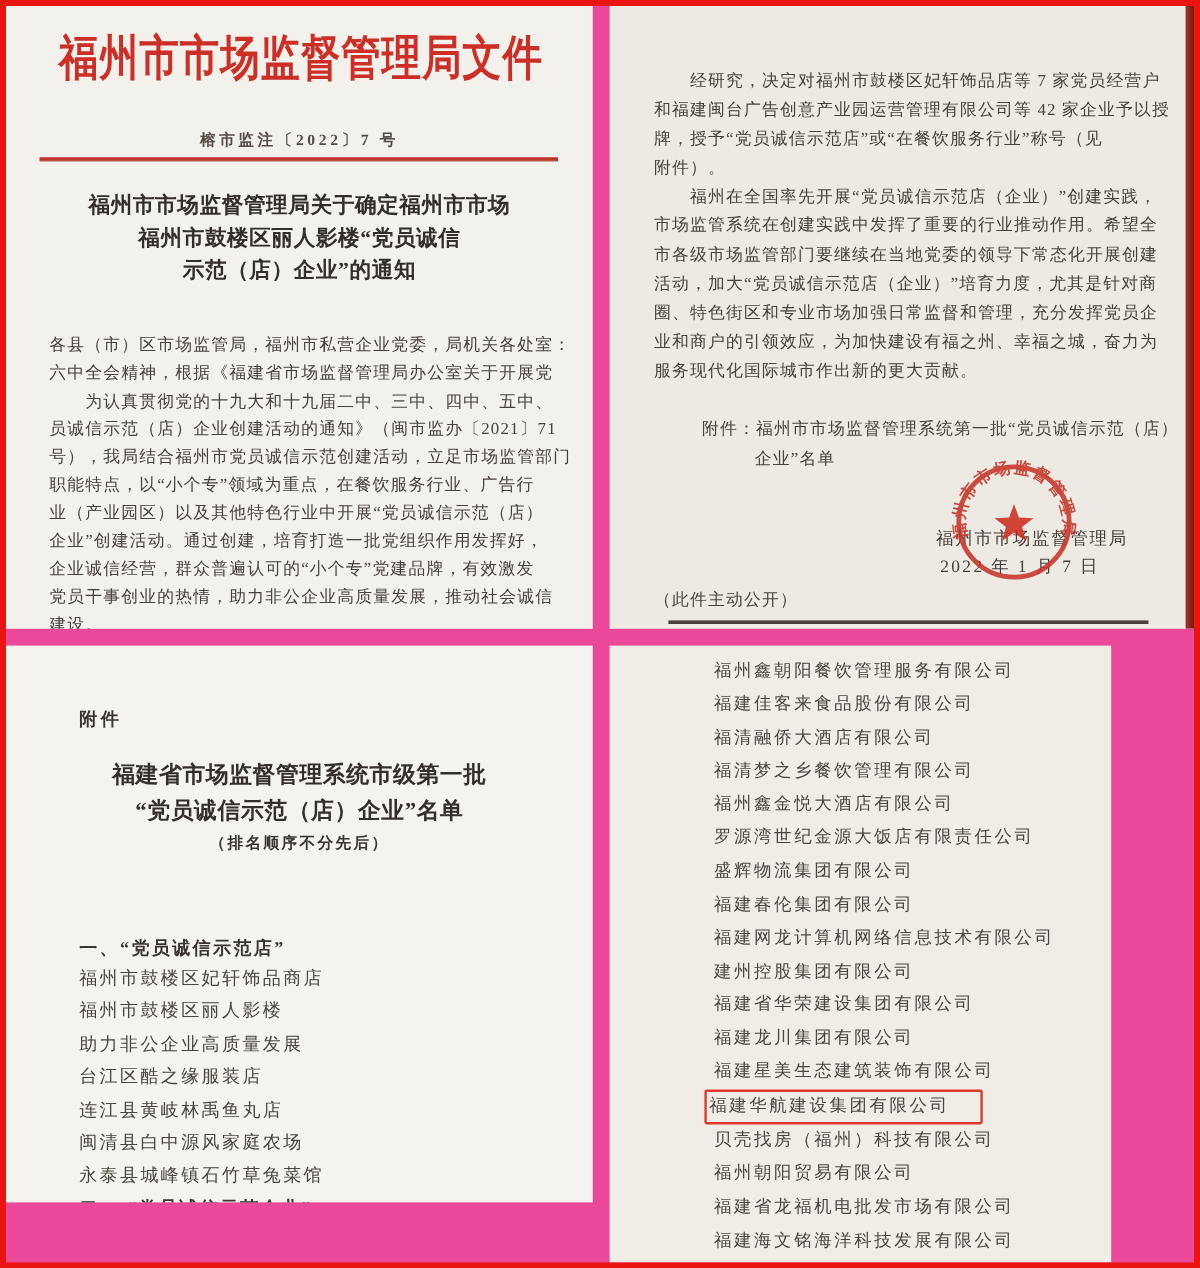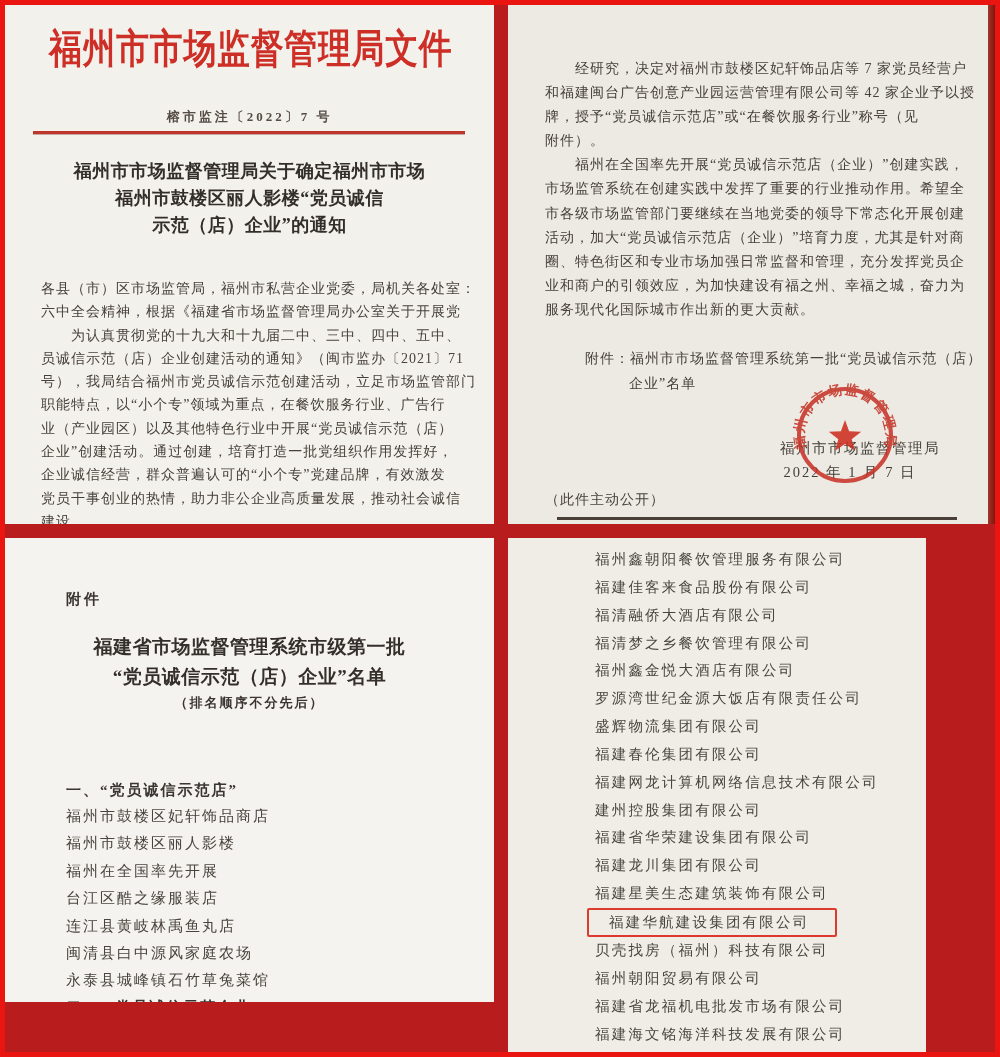--- a/index.html
+++ b/index.html
@@ -1,20 +1,20 @@
 <!DOCTYPE html>
 <html><head>
 <meta charset="utf-8">
 <style>
   html,body{margin:0;padding:0;background:#ffffff;}
   .canvas{
     position:relative;
     width:990px;height:1047px;
     border:5px solid #ea1411;
-    background:#b91c1c;
+    background:#ec4899;
     font-family:"Liberation Serif","DejaVu Serif",serif;
     overflow:hidden;
   }
   .quad{position:absolute;overflow:hidden;}
   .quad-tl{left:0;top:0;width:489px;height:519px;background:#f3f1ec;}
   .quad-tr{left:503px;top:0;width:487px;height:519px;background:#edeae3;}
   .quad-bl{left:0;top:533px;width:489px;height:464px;background:#f5f3ef;}
   .quad-br{left:503px;top:533px;width:418px;height:514px;background:#f0ede7;}
 
   
@@ -56,21 +56,21 @@
   .sec1-head{top:243px;}
   .sec2-head{top:460px;}
   .bl-list1{position:absolute;left:61px;top:265px;line-height:27.4px;font-size:15px;color:#4a443e;letter-spacing:2px;}
   .bl-list2{position:absolute;left:61px;top:487px;line-height:27.4px;font-size:15px;color:#4a443e;letter-spacing:2px;}
 
   
   .br-list{position:absolute;left:87px;top:8px;line-height:27.85px;font-size:14.5px;color:#4a443e;letter-spacing:2.2px;}
   .line{white-space:nowrap;}
   .red-boxed{
     display:inline-block;border:2px solid #dd3a2e;border-radius:2px;
-    padding:1px 26px 1px 20px;margin-left:-8px;line-height:23px;
+    padding:1px 26px 1px 2px;margin-left:-8px;line-height:23px;
   }
 </style>
 </head>
 <body>
 
 <div class="canvas">
 
   <div class="quad quad-tl">
     <div class="red-head">福州市市场监督管理局文件</div>
     <div class="doc-number">榕市监注〔2022〕7 号</div>
@@ -140,21 +140,21 @@
 
     <div class="bline">福建省市场监督管理系统市级第一批</div>
         <div class="bline">“党员诚信示范（店）企业”名单</div>
       </div>
     <div class="bl-subtitle">（排名顺序不分先后）</div>
     <div class="section-head sec1-head">一、“党员诚信示范店”</div>
     <div class="bl-list1">
 
     <div class="line">福州市鼓楼区妃轩饰品商店</div>
         <div class="line">福州市鼓楼区丽人影楼</div>
-        <div class="line">福州在全国率先开展</div>
+        <div class="line">助力非公企业高质量发展</div>
         <div class="line">台江区酷之缘服装店</div>
         <div class="line">连江县黄岐林禹鱼丸店</div>
         <div class="line">闽清县白中源风家庭农场</div>
         <div class="line">永泰县城峰镇石竹草兔菜馆</div>
       </div>
     <div class="section-head sec2-head">二、 “党员诚信示范企业”</div>
     <div class="bl-list2">
 
     <div class="line">福建闽台广告创意产业园运营管理有限公司</div>
       </div>

